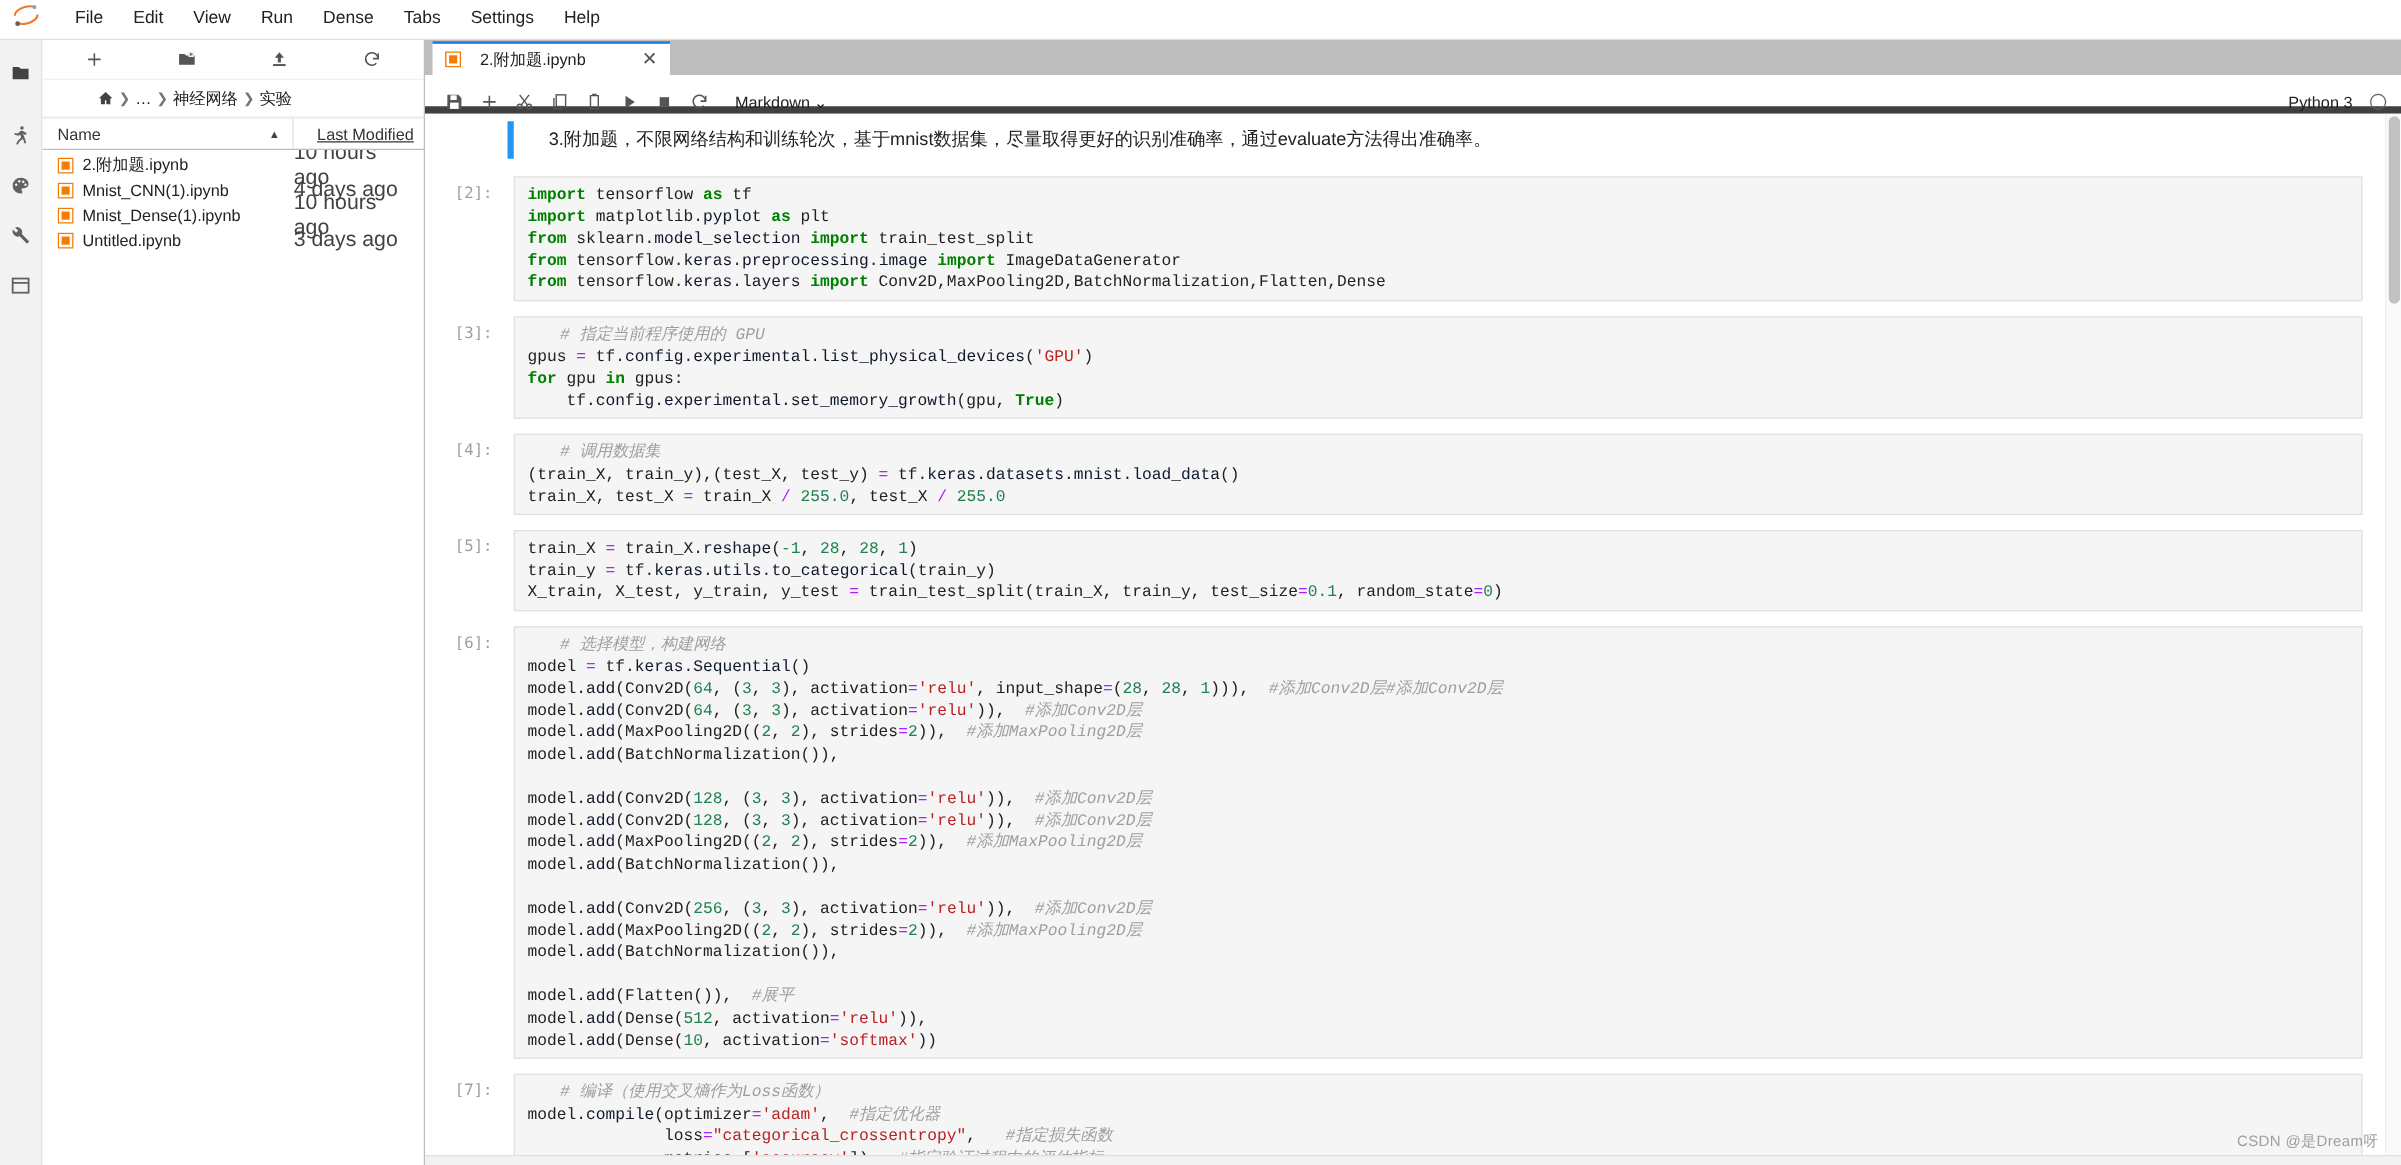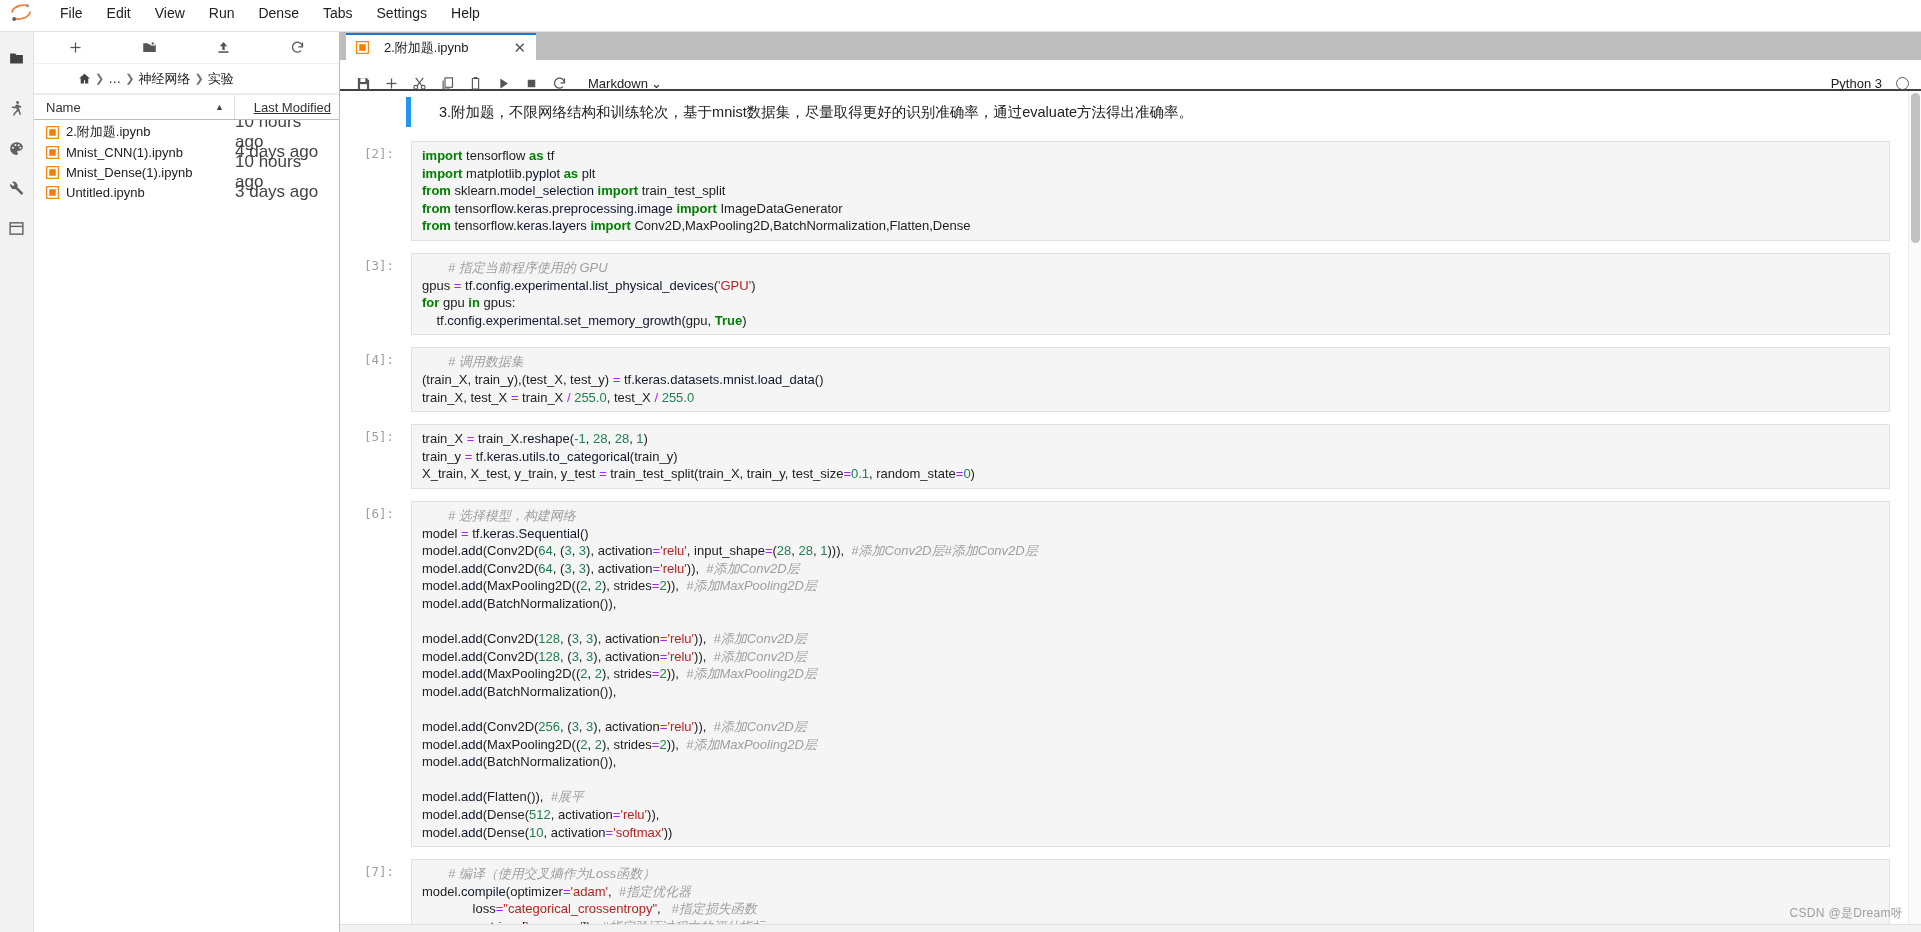--- a/index.html
+++ b/index.html
@@ -129,21 +129,21 @@
     gap: 8px;
     cursor: pointer;
     min-width: 190px;
   }
   .tab-close { color: #555; font-size: 15px; padding: 0 4px; cursor: pointer; line-height: 1; }
   .tab-title { flex: 1; white-space: nowrap; }
 
   .nb-toolbar {
     height: 31px; min-height: 31px;
     background: #fff;
-    border-bottom: 2px solid #404040;
+    border-bottom: 6px solid #404040;
     display: flex; align-items: center;
     padding: 17px 8px 0 10px;
     gap: 2px;
   }
   .tb-btn {
     width: 26px; height: 24px;
     display: flex; align-items: center; justify-content: center;
     cursor: pointer; color: #555; border-radius: 2px;
   }
   .celltype {
@@ -194,21 +194,21 @@
   .active-bar {
     width: 5px; min-width: 5px; background: #2196f3; margin-right: 0;
   }
   .active-bar.hidden { background: transparent; }
 
   .cell-input {
     flex: 1;
     background: #f5f5f5;
     border: 1px solid #e0e0e0;
     padding: 5px 24px 5px 10px;
-    font-family: Liberation Sans, sans-serif;
+    font-family: Liberation Mono, monospace;
     font-size: 13px;
     line-height: 17.6px;
     white-space: pre;
     overflow: hidden;
     color: #212121;
   }
   .md-cell { display: flex; margin-bottom: 14px; padding-right: 18px; }
   .md-content {
     flex: 1;
     padding: 4px 8px 4px 28px;

